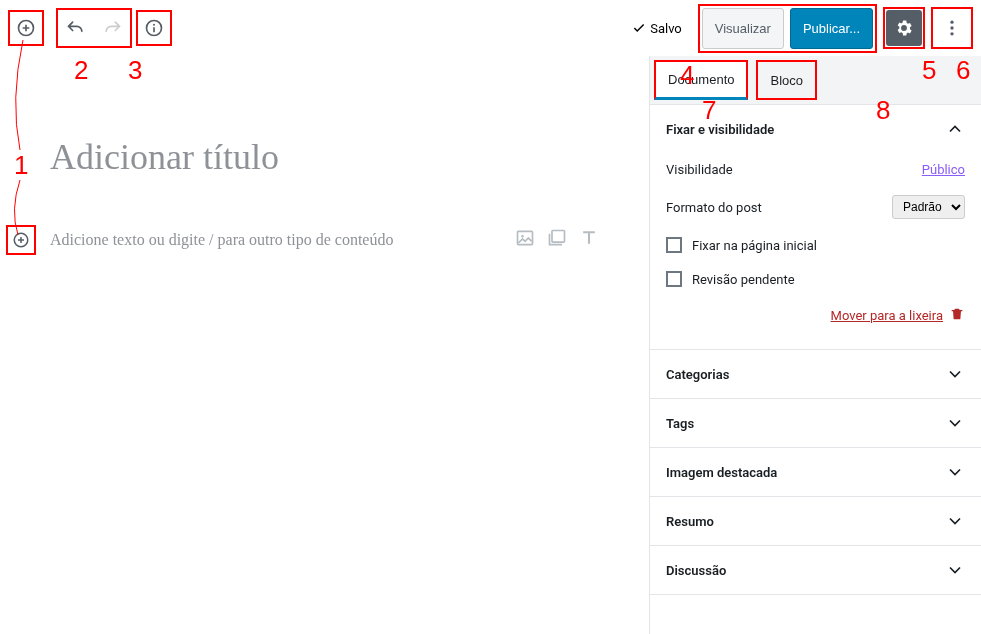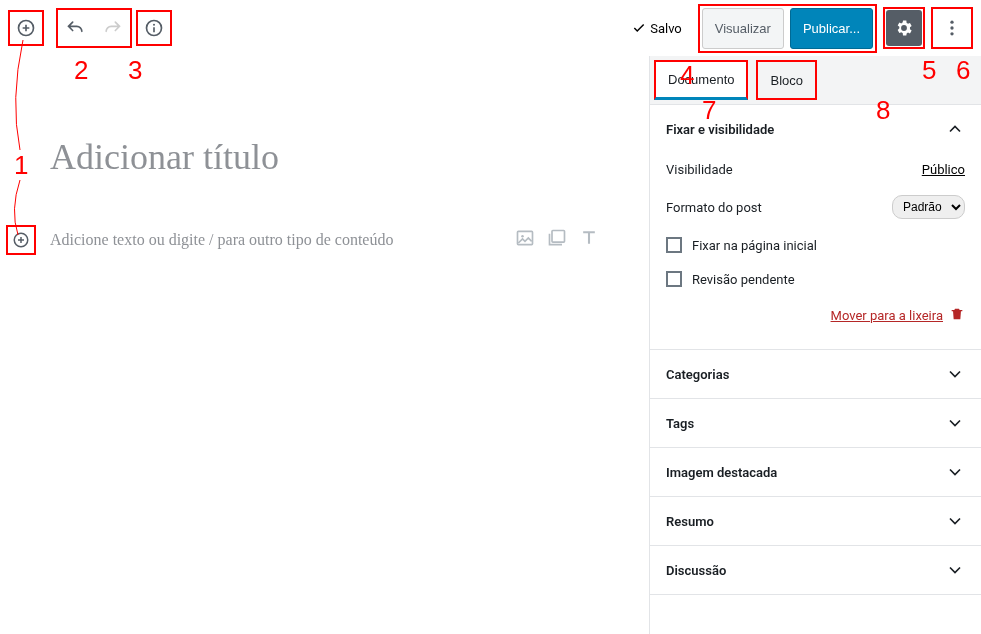--- a/index.html
+++ b/index.html
@@ -31,27 +31,27 @@
 .sidebar { width: 332px; background: #fff; border-left: 1px solid #e2e4e7; display: flex; flex-direction: column; }
 .sidebar-tabs { display: flex; background: #f3f4f5; border-bottom: 1px solid #e2e4e7; }
 .sidebar-tab { padding: 14px 16px; cursor: pointer; font-size: 13px; color: #191e23; background: none; border: none; position: relative; }
 .sidebar-tab.active { background: #fff; border-bottom: 3px solid #0085ba; font-weight: 500; }
 .tab-redbox { border: 2px solid #f00; margin: 4px; padding: 10px 12px; }
 
 .panel { border-bottom: 1px solid #e2e4e7; }
 .panel-header { padding: 14px 16px; display: flex; justify-content: space-between; align-items: center; cursor: pointer; font-weight: 600; font-size: 13px; }
 .panel-body { padding: 0 16px 14px; }
 .panel-row { display: flex; justify-content: space-between; align-items: center; padding: 9px 0; font-size: 13px; }
-.panel-link { color: #000000; text-decoration: underline; cursor: pointer; }
+.panel-link { color: #8b5cf6; text-decoration: underline; cursor: pointer; }
 .chk-row { display: flex; align-items: center; gap: 10px; padding: 9px 0; font-size: 13px; }
 .chk { width: 16px; height: 16px; border: 2px solid #6c7781; background: #fff; }
 .trash-row { display: flex; justify-content: flex-end; align-items: center; gap: 6px; padding: 10px 0; }
 .trash-link { color: #b52727; text-decoration: underline; cursor: pointer; }
 .trash-icon { color: #b52727; }
-select.fmt { padding: 3px 6px; border: 1px solid #ccc; border-radius: 10px; font-size: 12px; }
+select.fmt { padding: 3px 6px; border: 1px solid #ccc; border-radius: 3px; font-size: 12px; }
 
 .annot { position: absolute; color: #f00; font-family: Arial, sans-serif; font-size: 26px; font-weight: 400; pointer-events: none; }
 
 .chevron { width: 20px; height: 20px; }
 </style>
 </head>
 <body>
 
 <div class="toolbar">
   <div class="toolbar-left">

